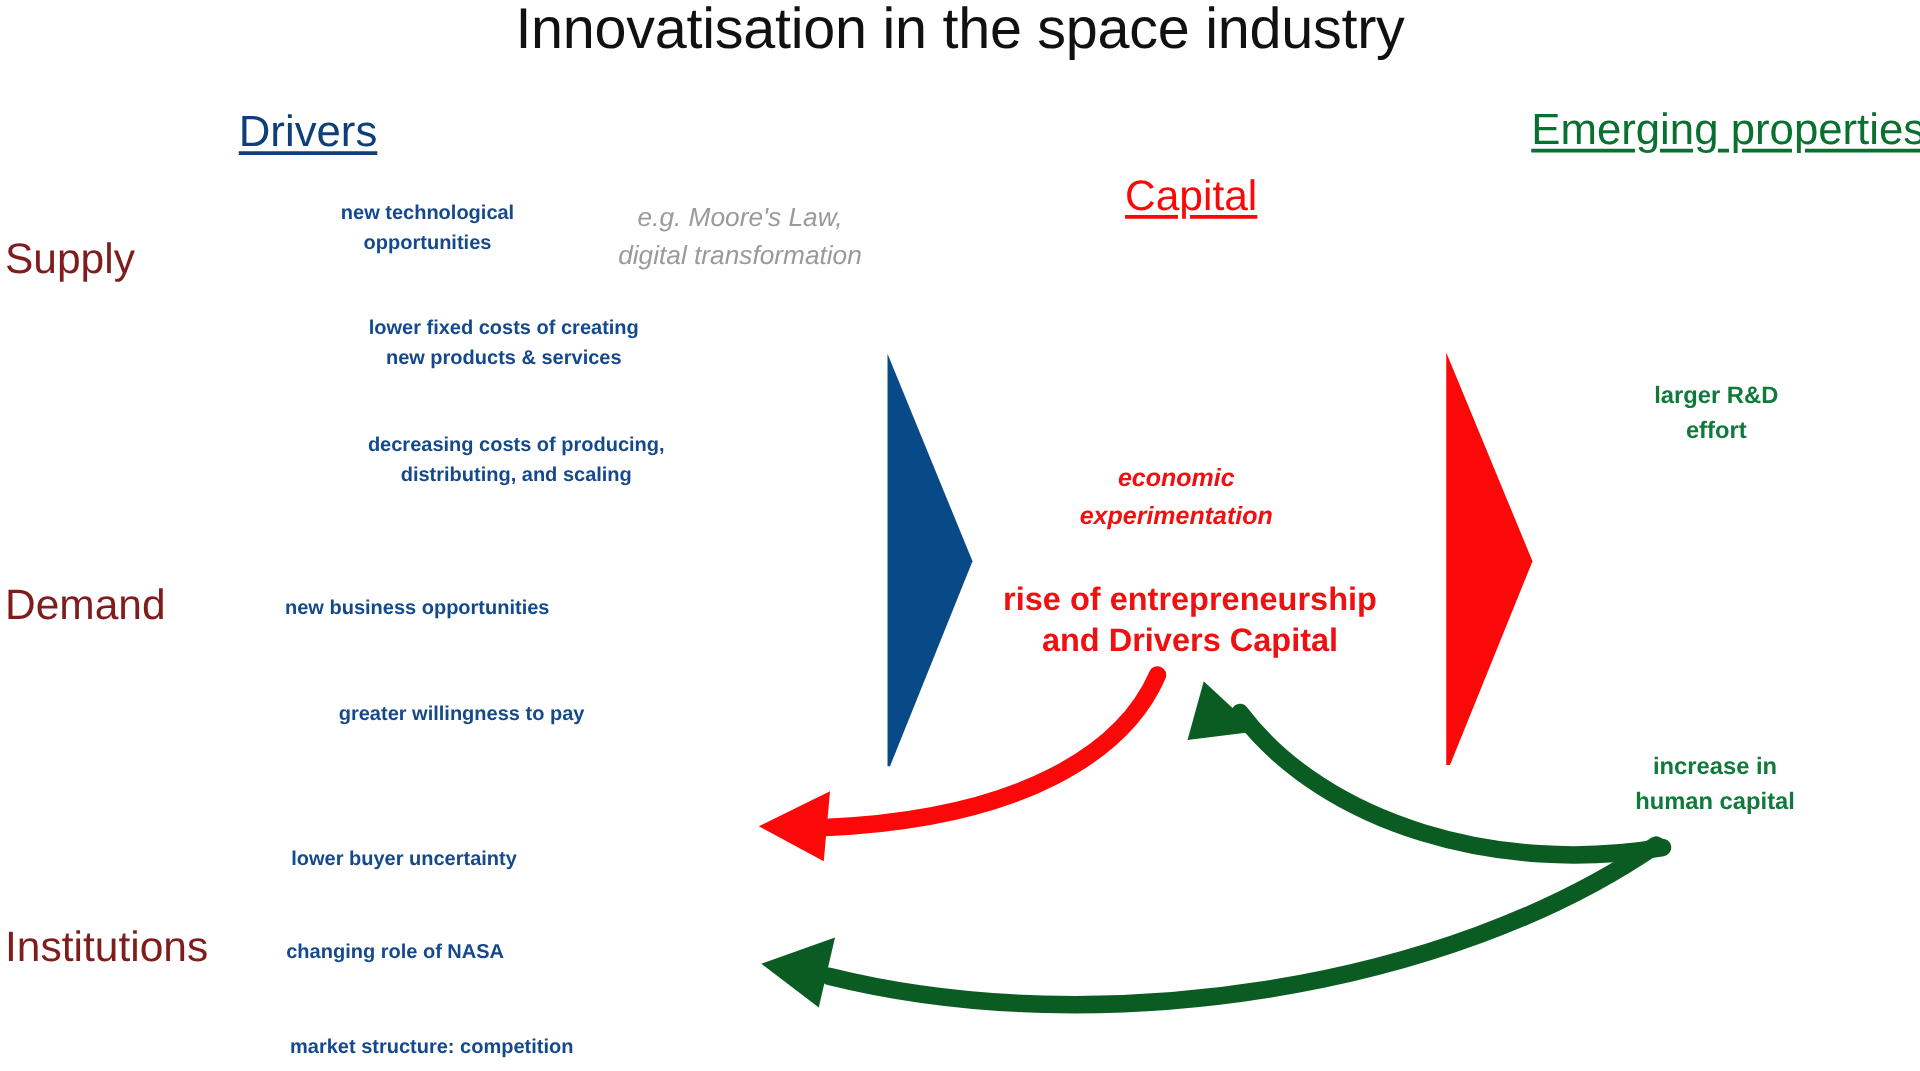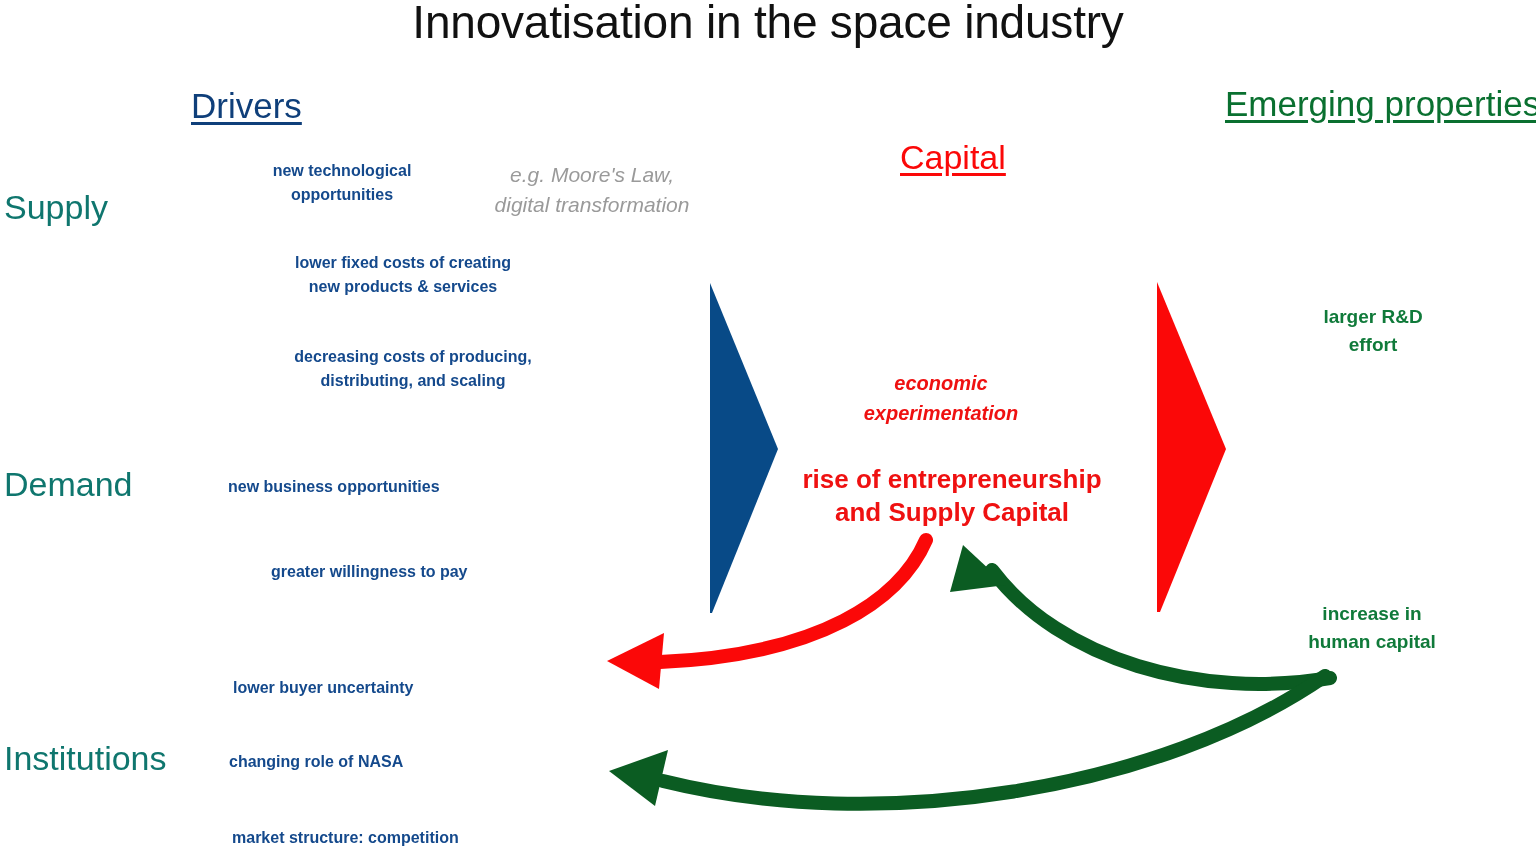--- a/index.html
+++ b/index.html
@@ -37,21 +37,21 @@
     margin-left:21px;
   }
   #drivers-head{ left:170px; top:86px; color:#0f3f7a; }
   #catalyst-head{ left:879px; top:138px; color:#fb0808; font-size:34px;}
   #emerging-head{ left:1204px; top:84px; color:#0a7030; }
 
   
   .row-label{
     font-size:34px;
     font-weight:400;
-    color:#0f766e;
+    color:#7f1d1d;
     white-space:nowrap;
     line-height:1;
   }
   #lbl-supply{ left:4px; top:190px; }
   #lbl-demand{ left:4px; top:467px; }
   #lbl-institutions{ left:4px; top:741px; }
 
   
   .driver{
     font-size:16px;
@@ -172,21 +172,21 @@
     <div>e.g. Moore's Law,</div>
     <div>digital transformation</div>
   </div>
 
   <div class="abs" id="cat-econ">
     <div>economic</div>
     <div>experimentation</div>
   </div>
   <div class="abs" id="cat-rise">
     <div>rise of entrepreneurship</div>
-    <div>and Supply Capital</div>
+    <div>and Drivers Capital</div>
   </div>
 
   <div class="abs emerg" id="e1">
     <div>larger R&amp;D</div>
     <div>effort</div>
   </div>
   <div class="abs emerg" id="e2">
     <div>increase in</div>
     <div>human capital</div>
   </div>

